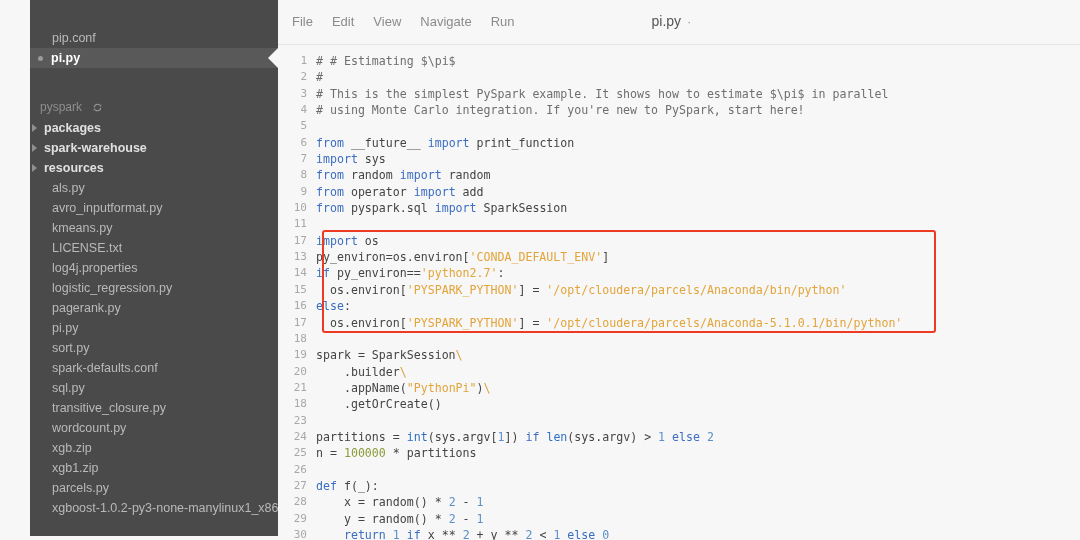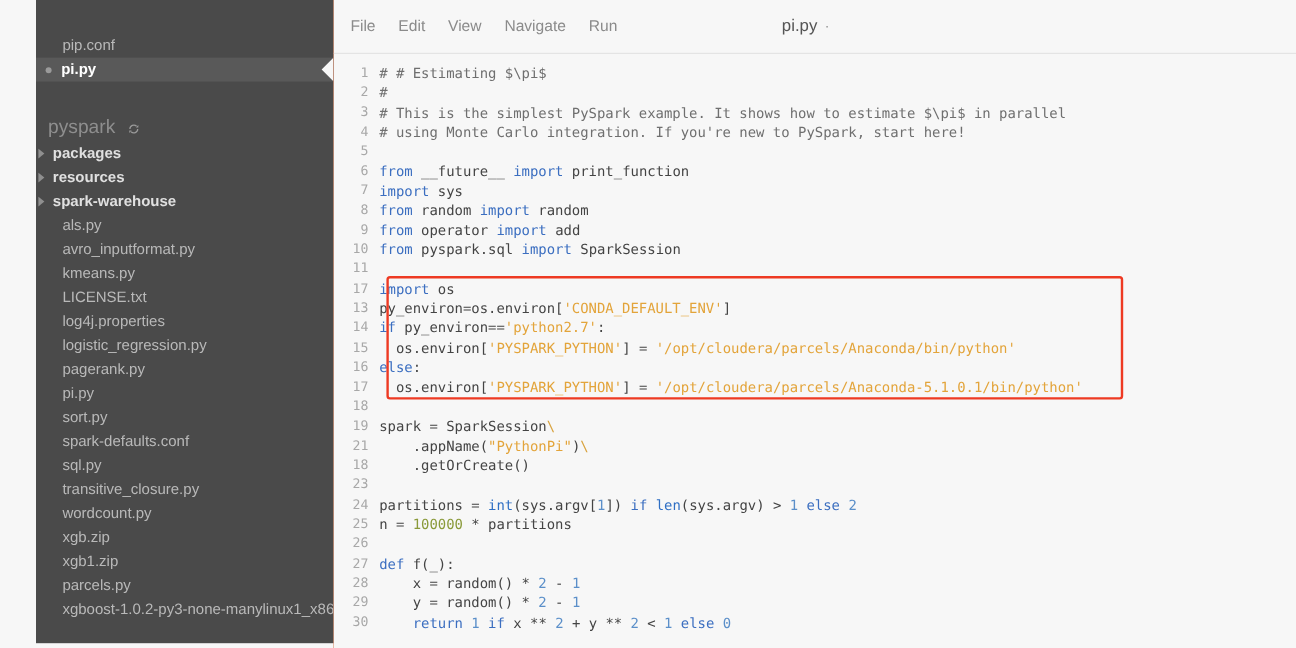--- a/index.html
+++ b/index.html
@@ -72,35 +72,35 @@
     border-left: 5px solid #8f8f8f;
     margin-right: 7px;
     flex: 0 0 auto;
   }
   .sb-group {
     height: 22px;
     display: flex;
     align-items: center;
     padding-left: 10px;
     color: #8e8e8e;
-    font-size: 16px;
+    font-size: 12px;
     margin-top: 10px;
   }
   .sb-group .sync-icon {
     margin-left: 10px;
     display: inline-flex;
     align-items: center;
   }
   .sb-spacer { height: 18px; }
 
   
   #main {
     flex: 1 1 auto;
     height: 540px;
-    background: #c2410c;
+    background: #0f766e;
     position: relative;
     overflow: hidden;
   }
   #titlebar {
     height: 45px;
     position: relative;
     border-bottom: 1px solid #e4e4e4;
     background: #f7f7f7;
   }
   #menubar {
@@ -207,25 +207,25 @@
         </svg>
       </span>
     </div>
     <div id="sb-list">
         <div class="sb-row folder">
           <span class="tri"></span>
           <span>packages</span>
         </div>
         <div class="sb-row folder">
           <span class="tri"></span>
-          <span>resources</span>
+          <span>spark-warehouse</span>
         </div>
         <div class="sb-row folder">
           <span class="tri"></span>
-          <span>spark-warehouse</span>
+          <span>resources</span>
         </div>
         <div class="sb-row file">
           <span>als.py</span>
         </div>
         <div class="sb-row file">
           <span>avro_inputformat.py</span>
         </div>
         <div class="sb-row file">
           <span>kmeans.py</span>
         </div>
@@ -303,20 +303,21 @@
           <div class="code-line"><span class="gutter">10</span><span class="codetext"><span class="kw">from</span><span class="pl"> pyspark.sql </span><span class="kw">import</span><span class="pl"> SparkSession</span></span></div>
           <div class="code-line"><span class="gutter">11</span><span class="codetext"> </span></div>
           <div class="code-line"><span class="gutter">17</span><span class="codetext"><span class="kw">import</span><span class="pl"> os</span></span></div>
           <div class="code-line"><span class="gutter">13</span><span class="codetext"><span class="pl">py_environ=os.environ[</span><span class="str">'CONDA_DEFAULT_ENV'</span><span class="pl">]</span></span></div>
           <div class="code-line"><span class="gutter">14</span><span class="codetext"><span class="kw">if</span><span class="pl"> py_environ==</span><span class="str">'python2.7'</span><span class="pl">:</span></span></div>
           <div class="code-line"><span class="gutter">15</span><span class="codetext"><span class="pl">  os.environ[</span><span class="str">'PYSPARK_PYTHON'</span><span class="pl">] = </span><span class="str">'/opt/cloudera/parcels/Anaconda/bin/python'</span></span></div>
           <div class="code-line"><span class="gutter">16</span><span class="codetext"><span class="kw">else</span><span class="pl">:</span></span></div>
           <div class="code-line"><span class="gutter">17</span><span class="codetext"><span class="pl">  os.environ[</span><span class="str">'PYSPARK_PYTHON'</span><span class="pl">] = </span><span class="str">'/opt/cloudera/parcels/Anaconda-5.1.0.1/bin/python'</span></span></div>
           <div class="code-line"><span class="gutter">18</span><span class="codetext"> </span></div>
           <div class="code-line"><span class="gutter">19</span><span class="codetext"><span class="pl">spark = SparkSession</span><span class="str2">\</span></span></div>
+          <div class="code-line"><span class="gutter">20</span><span class="codetext"><span class="pl">    .builder</span><span class="str2">\</span></span></div>
           <div class="code-line"><span class="gutter">21</span><span class="codetext"><span class="pl">    .appName(</span><span class="str">"PythonPi"</span><span class="pl">)</span><span class="str2">\</span></span></div>
           <div class="code-line"><span class="gutter">18</span><span class="codetext"><span class="pl">    .getOrCreate()</span></span></div>
           <div class="code-line"><span class="gutter">23</span><span class="codetext"> </span></div>
           <div class="code-line"><span class="gutter">24</span><span class="codetext"><span class="pl">partitions = </span><span class="kw2">int</span><span class="pl">(sys.argv[</span><span class="num2">1</span><span class="pl">]) </span><span class="kw">if</span><span class="pl"> </span><span class="kw2">len</span><span class="pl">(sys.argv) &gt; </span><span class="num2">1</span><span class="pl"> </span><span class="kw">else</span><span class="pl"> </span><span class="num2">2</span></span></div>
           <div class="code-line"><span class="gutter">25</span><span class="codetext"><span class="pl">n = </span><span class="num">100000</span><span class="pl"> * partitions</span></span></div>
           <div class="code-line"><span class="gutter">26</span><span class="codetext"> </span></div>
           <div class="code-line"><span class="gutter">27</span><span class="codetext"><span class="kw">def</span><span class="pl"> f(_):</span></span></div>
           <div class="code-line"><span class="gutter">28</span><span class="codetext"><span class="pl">    x = random() * </span><span class="num2">2</span><span class="pl"> - </span><span class="num2">1</span></span></div>
           <div class="code-line"><span class="gutter">29</span><span class="codetext"><span class="pl">    y = random() * </span><span class="num2">2</span><span class="pl"> - </span><span class="num2">1</span></span></div>
           <div class="code-line"><span class="gutter">30</span><span class="codetext"><span class="pl">    </span><span class="kw">return</span><span class="pl"> </span><span class="num2">1</span><span class="pl"> </span><span class="kw">if</span><span class="pl"> x ** </span><span class="num2">2</span><span class="pl"> + y ** </span><span class="num2">2</span><span class="pl"> &lt; </span><span class="num2">1</span><span class="pl"> </span><span class="kw">else</span><span class="pl"> </span><span class="num2">0</span></span></div>

